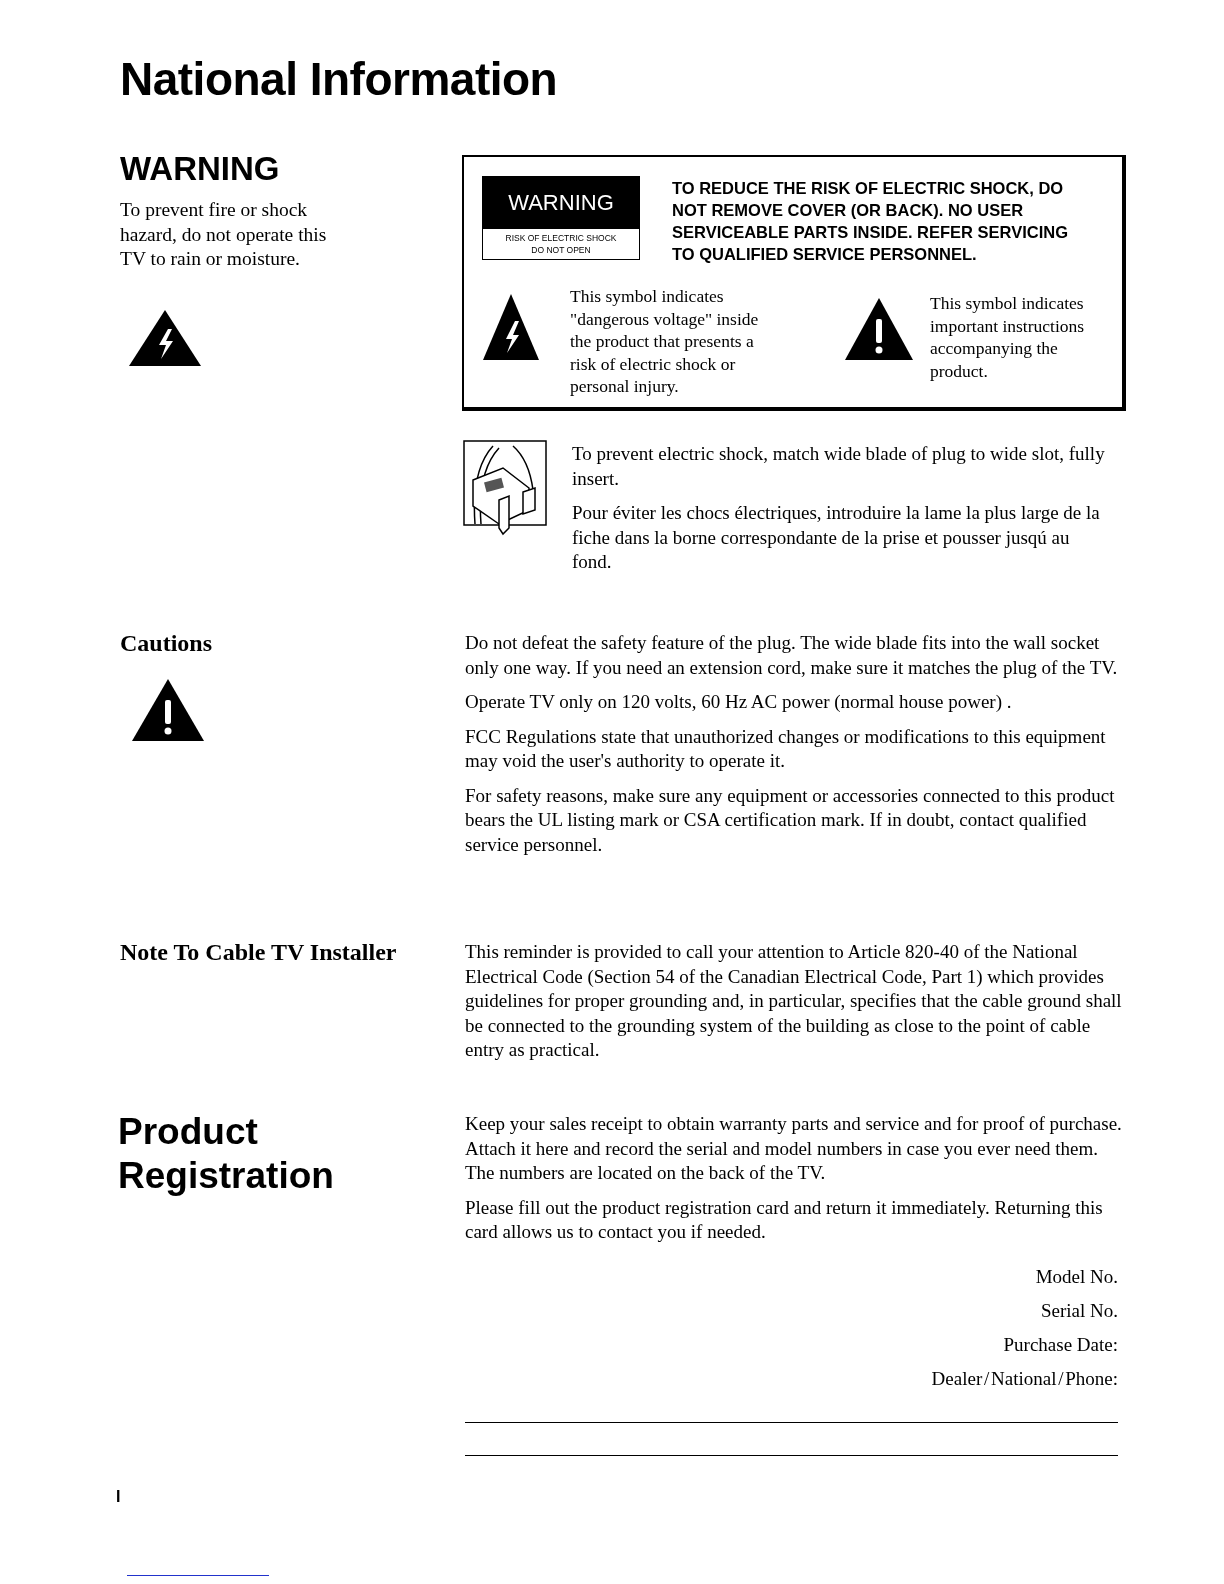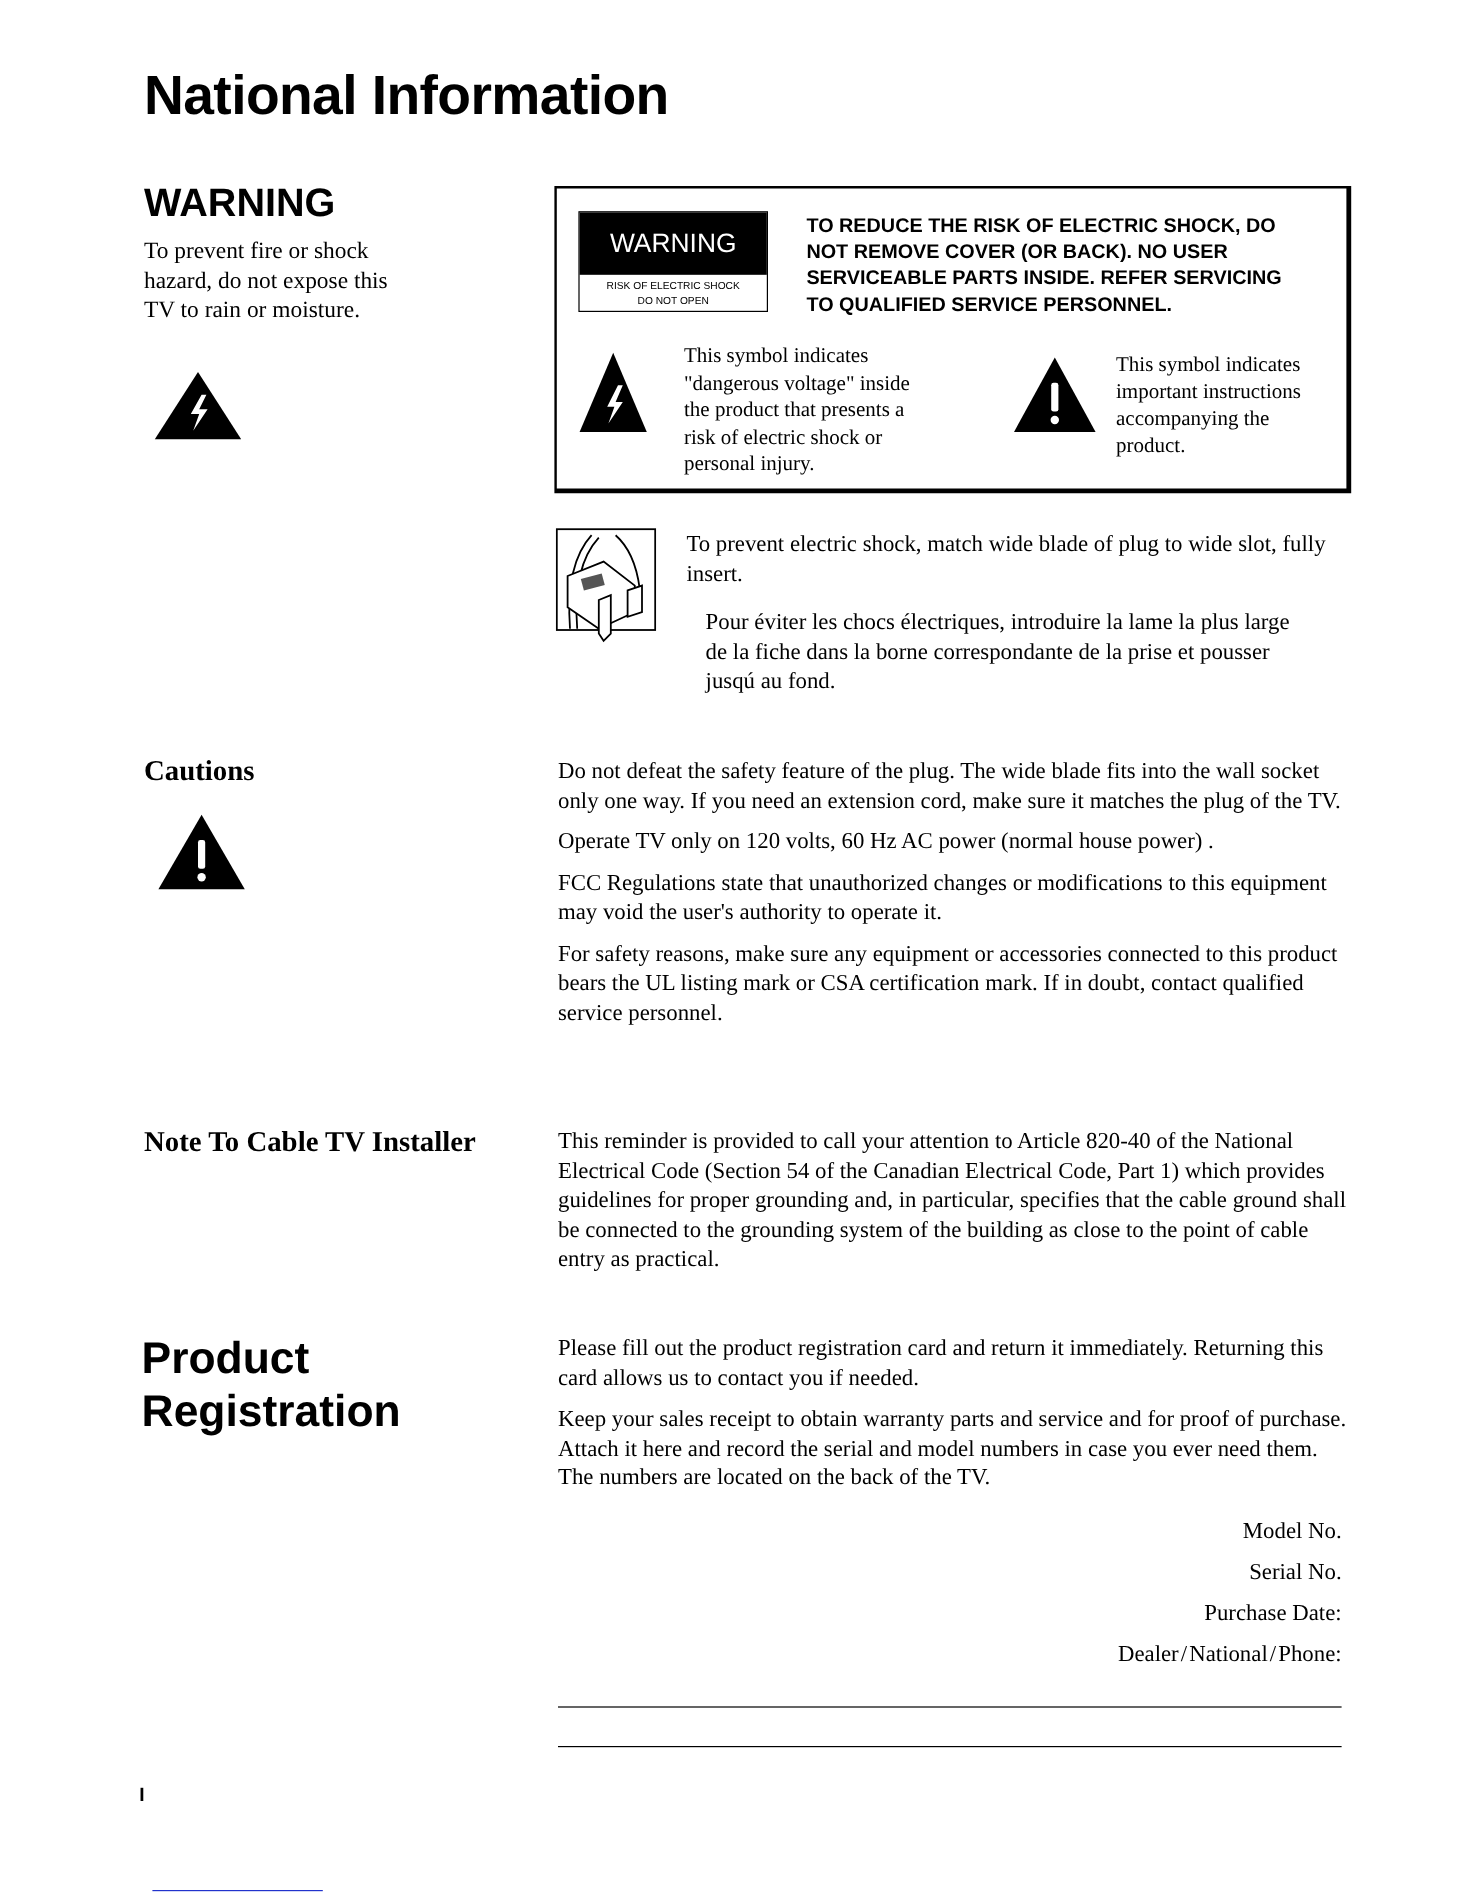--- a/index.html
+++ b/index.html
@@ -22,21 +22,21 @@
   .blank-line { position:absolute; left:465px; width:653px; border-bottom:1.5px solid #000; }
 </style>
 </head>
 <body>
 
 <h1 class="abs h1">National Information</h1>
 
 <h2 class="abs h2" style="left:120px;top:150px;font-size:33px;">WARNING</h2>
 <div class="abs body" style="left:120px;top:198px;width:260px;line-height:24.5px;font-size:19.5px;">
   <div>To prevent fire or shock</div>
-  <div>hazard, do not expose this</div>
+  <div>hazard, do not operate this</div>
   <div>TV to rain or moisture.</div>
 </div>
 <svg class="abs" style="left:128px;top:309px;" width="74" height="58" viewBox="0 0 74 58">
   <polygon points="37,1 73,57 1,57" fill="#000"></polygon>
   <polygon points="40,20 31,36 38,36 33,50 45,32 38,32 44,20" fill="#fff"></polygon>
 </svg>
 
 <div class="abs box">
   <div class="abs label">
     <div class="label-top">WARNING</div>
@@ -80,21 +80,21 @@
   <path d="M12 84 Q8 30 30 6" fill="none" stroke="#000" stroke-width="1.5"></path>
   <path d="M18 84 Q14 32 36 8" fill="none" stroke="#000" stroke-width="1.5"></path>
   <path d="M50 6 Q66 20 70 50" fill="none" stroke="#000" stroke-width="1.5"></path>
   <path d="M10 40 L40 28 L66 48 L66 70 L36 84 L10 66 Z" fill="#fff" stroke="#000" stroke-width="1.5"></path>
   <rect x="22" y="40" width="18" height="10" fill="#555" transform="rotate(-15 31 45)"></rect>
   <path d="M36 60 L46 56 L46 88 L40 94 L36 88 Z" fill="#fff" stroke="#000" stroke-width="1.5"></path>
   <path d="M60 52 L72 48 L72 70 L60 74 Z" fill="#fff" stroke="#000" stroke-width="1.5"></path>
 </svg>
 <div class="abs body" style="left:572px;top:442px;width:540px;">
   <p class="para">To prevent electric shock, match wide blade of plug to wide slot, fully insert.</p>
-  <p class="para" style="margin:16px;">Pour éviter les chocs électriques, introduire la lame la plus large de la fiche dans la borne correspondante de la prise et pousser jusqú au fond.</p>
+  <p class="para" style="margin:0;">Pour éviter les chocs électriques, introduire la lame la plus large de la fiche dans la borne correspondante de la prise et pousser jusqú au fond.</p>
 </div>
 
 <h3 class="abs h3" style="left:120px;top:630px;">Cautions</h3>
 <svg class="abs" style="left:131px;top:678px;" width="74" height="64" viewBox="0 0 74 64">
   <polygon points="37,1 73,63 1,63" fill="#000"></polygon>
   <rect x="34" y="22" width="6" height="24" rx="2" fill="#fff"></rect>
   <circle cx="37" cy="53" r="3.5" fill="#fff"></circle>
 </svg>
 <div class="abs body" style="left:465px;top:631px;width:655px;">
   <p class="para">Do not defeat the safety feature of the plug. The wide blade fits into the wall socket only one way. If you need an extension cord, make sure it matches the plug of the TV.</p>
@@ -104,22 +104,22 @@
 </div>
 
 <h3 class="abs h3" style="left:120px;top:939px;">Note To Cable TV Installer</h3>
 <div class="abs body" style="left:465px;top:940px;width:662px;">This reminder is provided to call your attention to Article 820-40 of the National Electrical Code (Section 54 of the Canadian Electrical Code, Part 1) which provides guidelines for proper grounding and, in particular, specifies that the cable ground shall be connected to the grounding system of the building as close to the point of cable entry as practical.</div>
 
 <div class="abs h2" style="left:118px;top:1110px;font-size:37px;line-height:44px;">
   <div>Product</div>
   <div>Registration</div>
 </div>
 <div class="abs body" style="left:465px;top:1112px;width:660px;">
+  <p class="para">Keep your sales receipt to obtain warranty parts and service and for proof of purchase. Attach it here and record the serial and model numbers in case you ever need them. The numbers are located on the back of the TV.</p>
   <p class="para">Please fill out the product registration card and return it immediately. Returning this card allows us to contact you if needed.</p>
-  <p class="para">Keep your sales receipt to obtain warranty parts and service and for proof of purchase. Attach it here and record the serial and model numbers in case you ever need them. The numbers are located on the back of the TV.</p>
 </div>
 
 <div class="form-row" style="top:1266px;">
   <span>Model No.</span>
   <span class="form-line"></span>
 </div>
 <div class="form-row" style="top:1300px;">
   <span>Serial No.</span>
   <span class="form-line"></span>
 </div>

